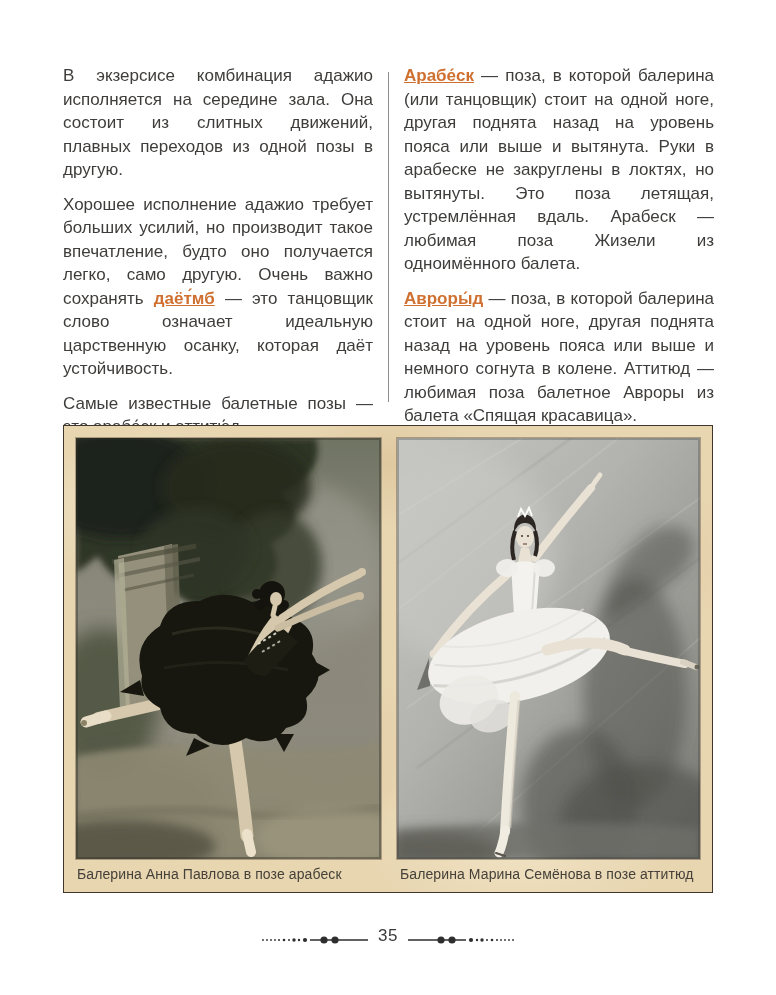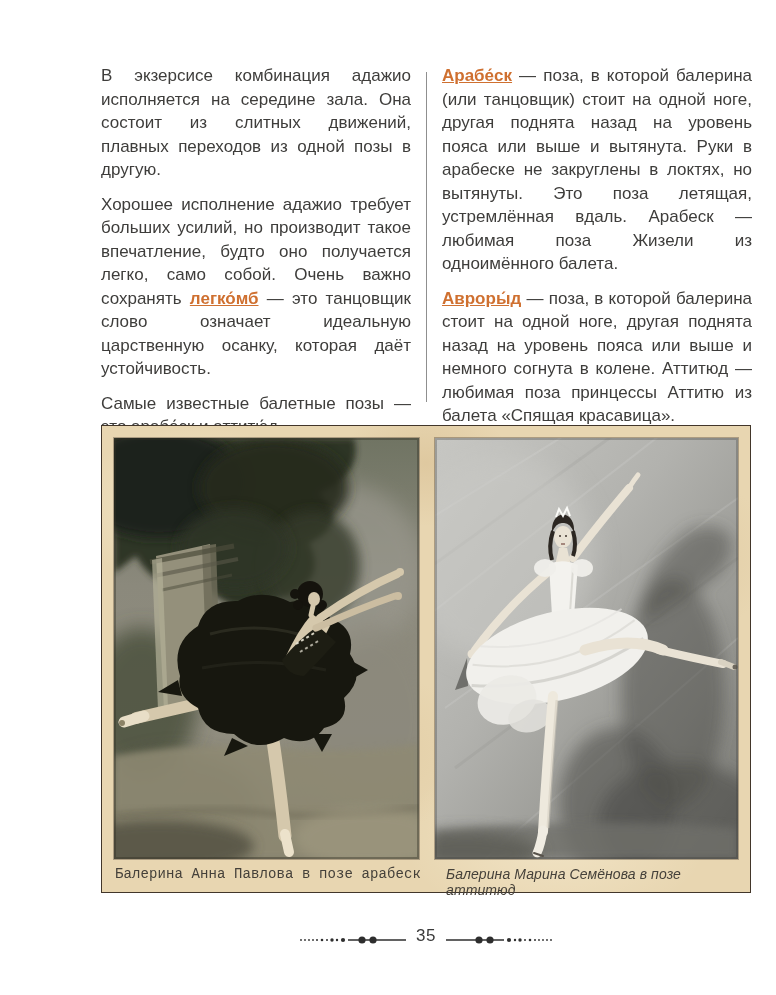--- a/index.html
+++ b/index.html
@@ -1,20 +1,20 @@
 <!DOCTYPE html>
 <html lang="ru"><head>
 <meta charset="utf-8">
 <style>
   html,body{margin:0;padding:0;}
   body{
     width:776px;height:995px;background:#ffffff;position:relative;overflow:hidden;
     font-family:"Liberation Sans","DejaVu Sans",sans-serif;
   }
-  .page{position:absolute;inset:0;margin-left:38px;}
+  .page{position:absolute;inset:0;}
 
   
   .columns{position:absolute;left:63px;top:64px;width:650px;}
   .col{width:310px;color:#3e3d3b;font-size:17px;line-height:23.5px;text-align:justify;}
   .col p{margin:0 0 11px 0;}
   .col-left{position:absolute;left:0;top:0;}
   .col-right{position:absolute;left:341px;top:0;}
   .divider{position:absolute;left:325px;top:8px;width:1px;height:330px;background:#8f8f8f;}
   .term{color:#cf7030;font-weight:bold;text-decoration:underline;}
 
@@ -27,47 +27,47 @@
       radial-gradient(ellipse 200px 140px at 82% 28%, rgba(205,176,128,0.35), transparent 70%),
       radial-gradient(ellipse 160px 120px at 40% 70%, rgba(212,185,138,0.30), transparent 70%),
       radial-gradient(ellipse 220px 130px at 70% 88%, rgba(255,247,227,0.40), transparent 70%),
       radial-gradient(ellipse 120px  90px at 50% 8%,  rgba(201,170,120,0.30), transparent 70%);
   }
   .photo{position:absolute;top:12px;height:421px;box-shadow:0 0 0 1px rgba(60,50,40,0.35);}
   .photo svg{display:block;width:100%;height:100%;}
   .photo-left{left:12px;width:305px;}
   .photo-right{left:333px;width:303px;}
   .caption{position:absolute;top:440px;font-size:14px;color:#45413a;letter-spacing:0.1px;}
-  .caption-left{left:13px;font-family:Liberation Mono, monospace;}
-  .caption-right{left:344px;font-style:italic;}
+  .caption-left{left:13px;}
+  .caption-right{left:336px;}
 
   
   .footer{position:absolute;left:0;top:922px;width:776px;height:24px;
     display:flex;align-items:flex-end;justify-content:center;gap:10px;}
   .pagenum{font-size:17px;color:#3a3a3a;letter-spacing:0.5px;}
   .orn{display:block;}
   .orn-right{transform:scaleX(-1);}
 </style>
 </head>
 <body>
 
 <div class="page">
 
   <div class="columns">
     <div class="col col-left">
       <p><span>В экзерсисе комбинация адажио исполняется на середине зала. Она состоит из слитных движений, плавных переходов из одной позы в другую.</span></p>
-      <p><span>Хорошее исполнение адажио требует больших усилий, но производит такое впечатление, будто оно получается легко, само собой. Очень важно сохранять </span><span class="term">легко́мб</span><span> — это танцовщик слово означает идеальную царственную осанку, которая даёт устойчивость.</span></p>
+      <p><span>Хорошее исполнение адажио требует больших усилий, но производит такое впечатление, будто оно получается легко, само другую. Очень важно сохранять </span><span class="term">даёт́мб</span><span> — это танцовщик слово означает идеальную царственную осанку, которая даёт устойчивость.</span></p>
       <p><span>Самые известные балетные позы — это арабе́ск и аттитю́д.</span></p>
     </div>
 
     <div class="divider"></div>
 
     <div class="col col-right">
       <p><span class="term">Арабе́ск</span><span> — поза, в которой балерина (или танцовщик) стоит на одной ноге, другая поднята назад на уровень пояса или выше и вытянута. Руки в арабеске не закруглены в локтях, но вытянуты. Это поза летящая, устремлённая вдаль. Арабеск — любимая поза Жизели из одноимённого балета.</span></p>
-      <p><span class="term">Авроры́д</span><span> — поза, в которой балерина стоит на одной ноге, другая поднята назад на уровень пояса или выше и немного согнута в колене. Аттитюд — любимая поза принцессы Аттитю из балета «Спящая красавица».</span></p>
+      <p><span class="term">Авроры́д</span><span> — поза, в которой балерина стоит на одной ноге, другая поднята назад на уровень пояса или выше и немного согнута в колене. Аттитюд — любимая поза балетное Авроры из балета «Спящая красавица».</span></p>
     </div>
   </div>
 
   <div class="figure-panel">
 
     <div class="photo photo-left">
       <svg viewBox="0 0 305 421" preserveAspectRatio="none">
         <defs>
           <linearGradient id="lp-bg" x1="0" y1="0" x2="0" y2="1">
             <stop offset="0" stop-color="#707463"></stop>

